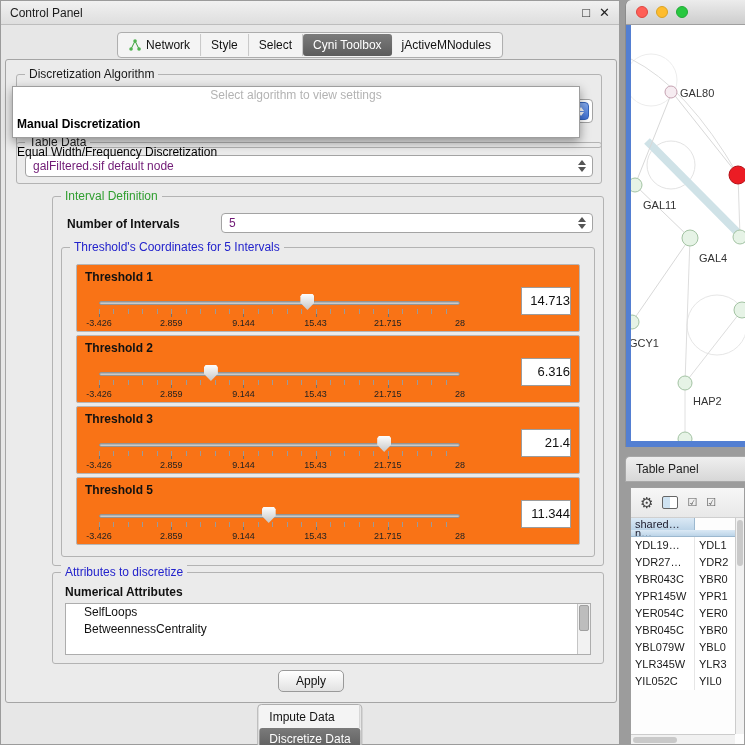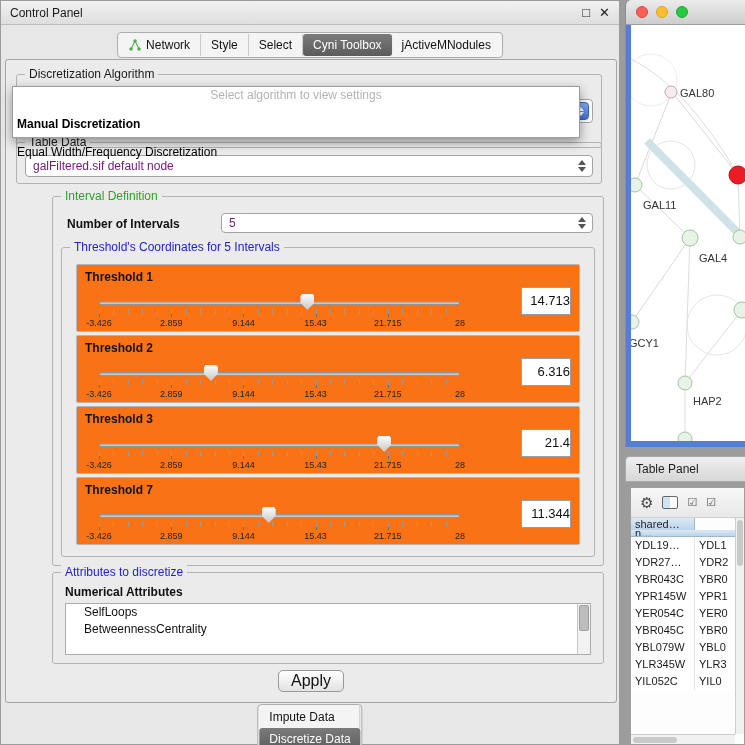--- a/index.html
+++ b/index.html
@@ -94,21 +94,21 @@
   .listbox { position:absolute; left:12px; right:12px; top:30px; height:52px; background:#fff;
              border:1px solid #adadad; overflow:hidden; }
   .listbox .item { font-size:12px; height:17px; line-height:17px; padding-left:6px; color:#111;margin-left:12px; }
   .vscroll { position:absolute; right:0; top:0; bottom:0; width:13px; background:#f2f2f2;
              border-left:1px solid #c5c5c5; }
   .vthumb { position:absolute; left:1px; right:1px; top:1px; height:26px; background:#bdbdbd;
             border:1px solid #a0a0a0; border-radius:2px; }
 
   .apply { position:absolute; left:50%; transform:translateX(-50%); top:610px; width:66px; height:22px;
            background:linear-gradient(#ffffff,#e2e2e2); border:1px solid #999; border-radius:5px;
-           font-size:16px; color:#111; text-align:center; line-height:20px; }
+           font-size:12px; color:#111; text-align:center; line-height:20px; }
 
   
   .net-window { position:absolute; left:625px; top:0; width:120px; height:447px; background:#dcdcdc;
                 border-left:1px solid #8b8b8b; border-top-left-radius:6px; overflow:hidden; }
   .net-titlebar { height:25px; background:linear-gradient(#ececec,#cdcdcd);
                   border-bottom:1px solid #9f9f9f; display:flex; align-items:center;
                   padding-left:10px; gap:8px; border-top-left-radius:6px; }
   .light { width:12px; height:12px; border-radius:50%; flex:0 0 auto; }
   .light.red    { background:#ff5f57; border:1px solid #dd4741; }
   .light.yellow { background:#febc2e; border:1px solid #d9a325; }
@@ -278,21 +278,21 @@
                 <span style="left: 20%;">2.859</span>
                 <span style="left: 40%;">9.144</span>
                 <span style="left: 60%;">15.43</span>
                 <span style="left: 80%;">21.715</span>
                 <span style="left: 100%;">28</span>
               </div>
           </div>
         </div>
 
         <div class="thrbox" style="top:229px">
-          <span class="thrlabel">Threshold 7</span>
+          <span class="thrlabel">Threshold 5</span>
           <div class="valuebox">11.344</div>
           <div class="slider">
             <div class="groove"></div>
             <div class="ticks-major"></div>
             <div class="ticks-minor"></div>
             <div class="thumb" style="left: 162.7px;"></div>
             <div class="ticklabels">
                 <span style="left: 0%;">-3.426</span>
                 <span style="left: 20%;">2.859</span>
                 <span style="left: 40%;">9.144</span>

